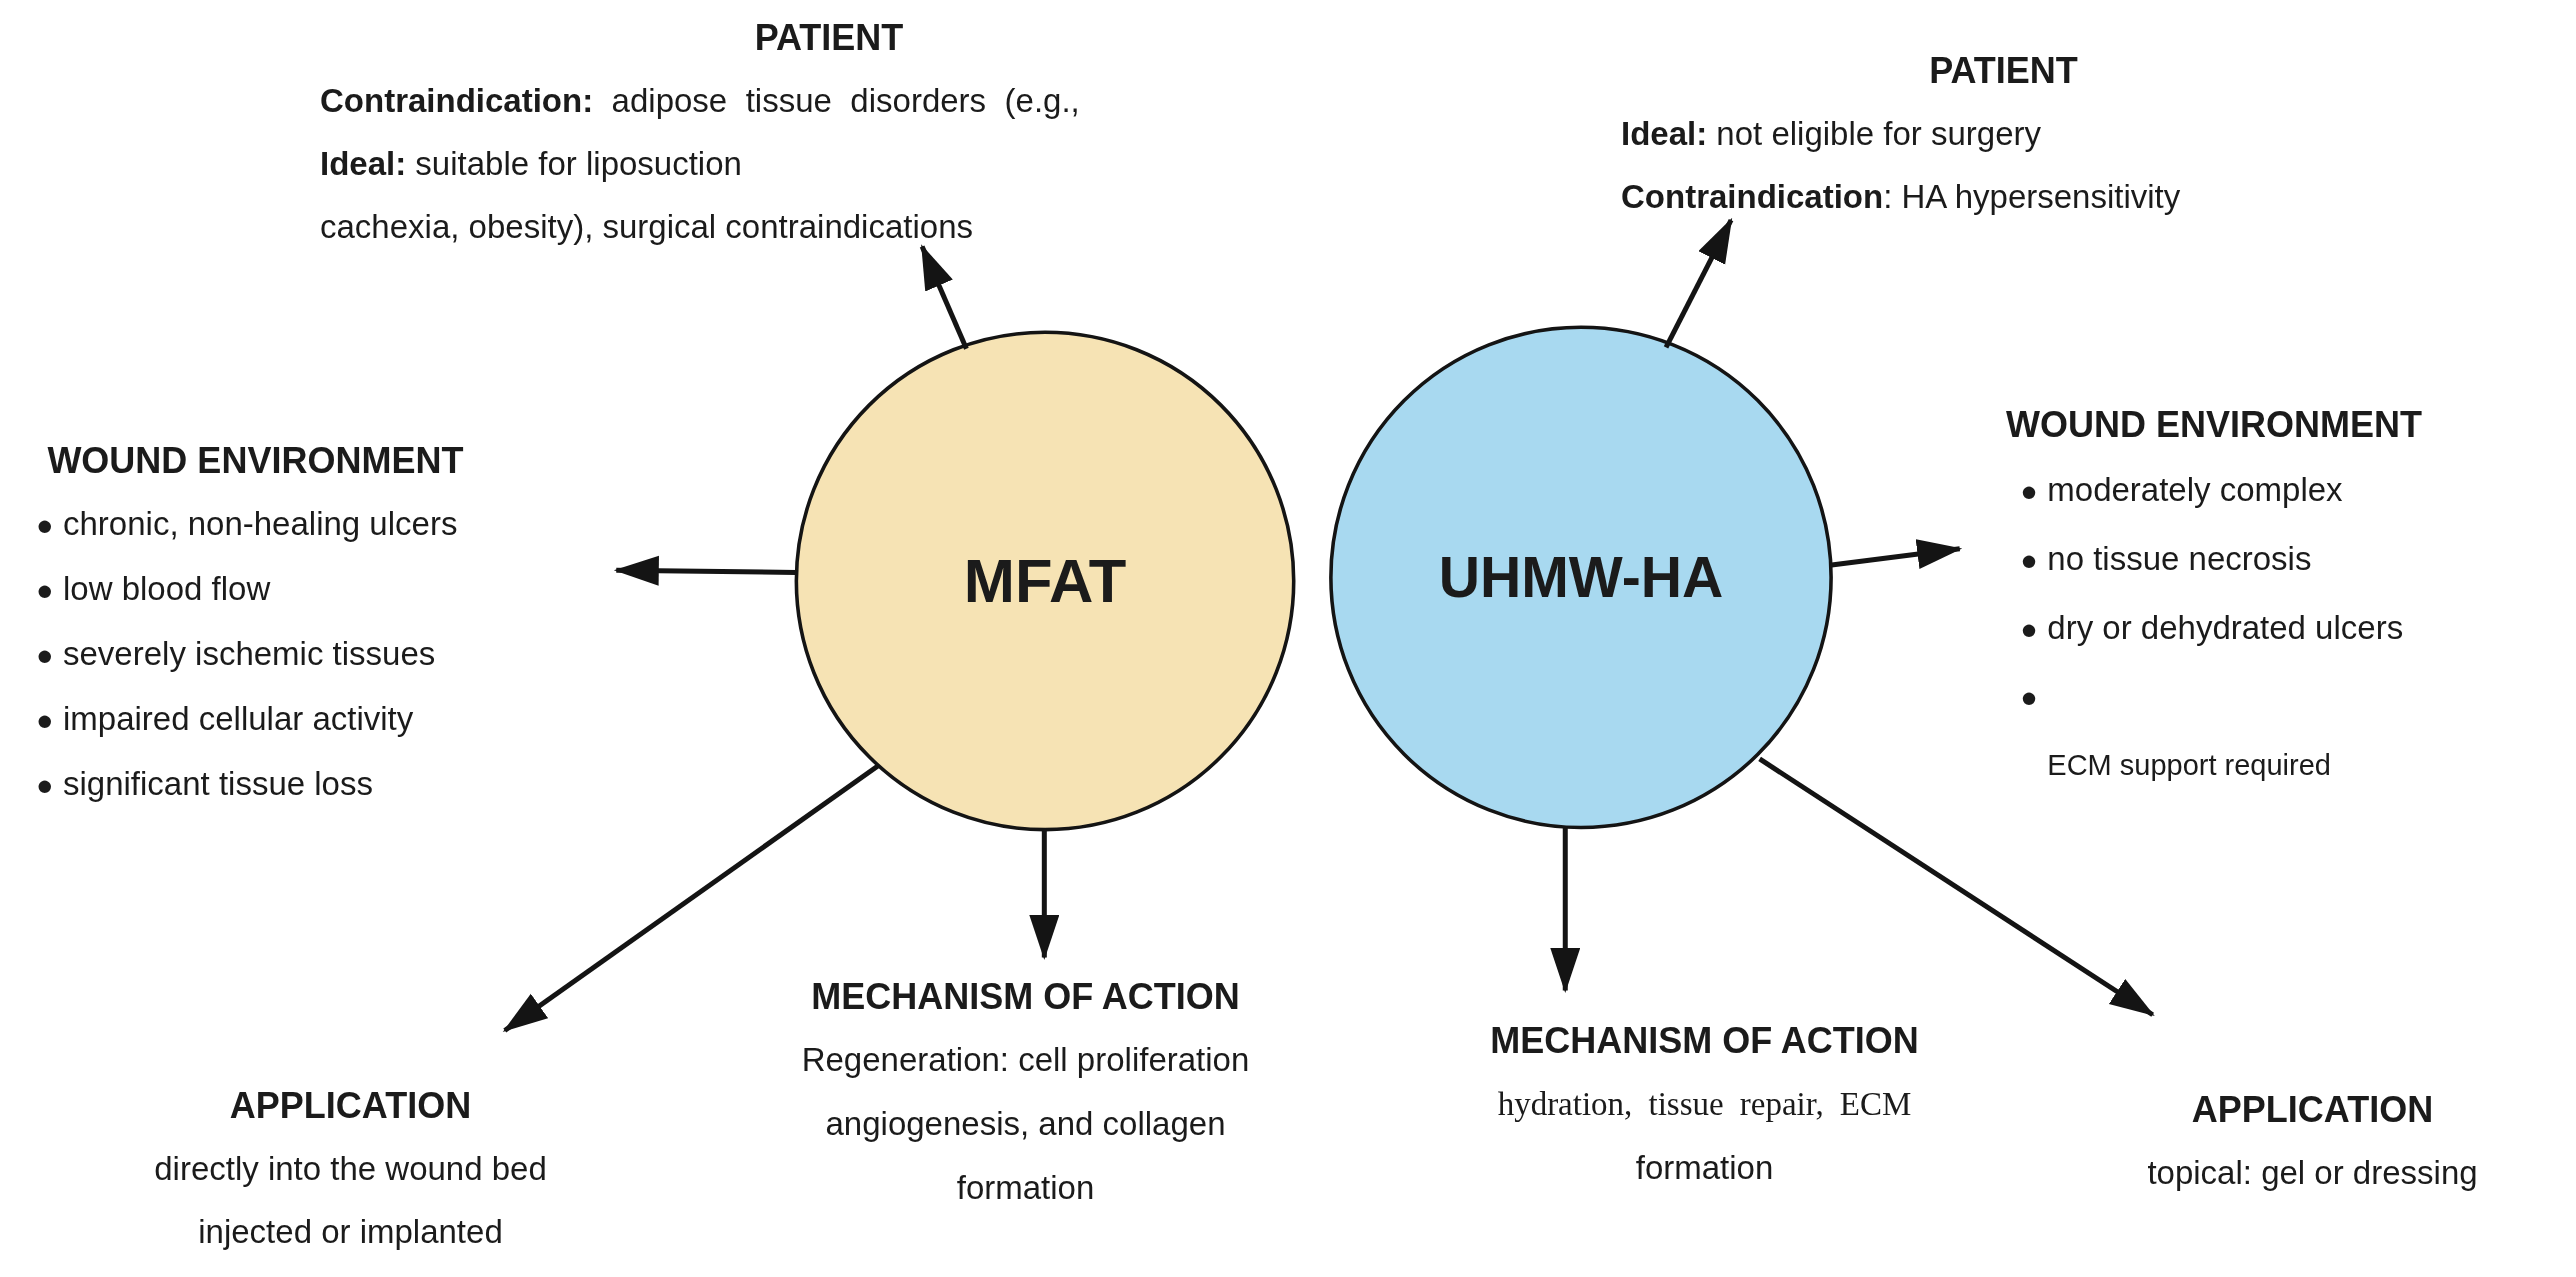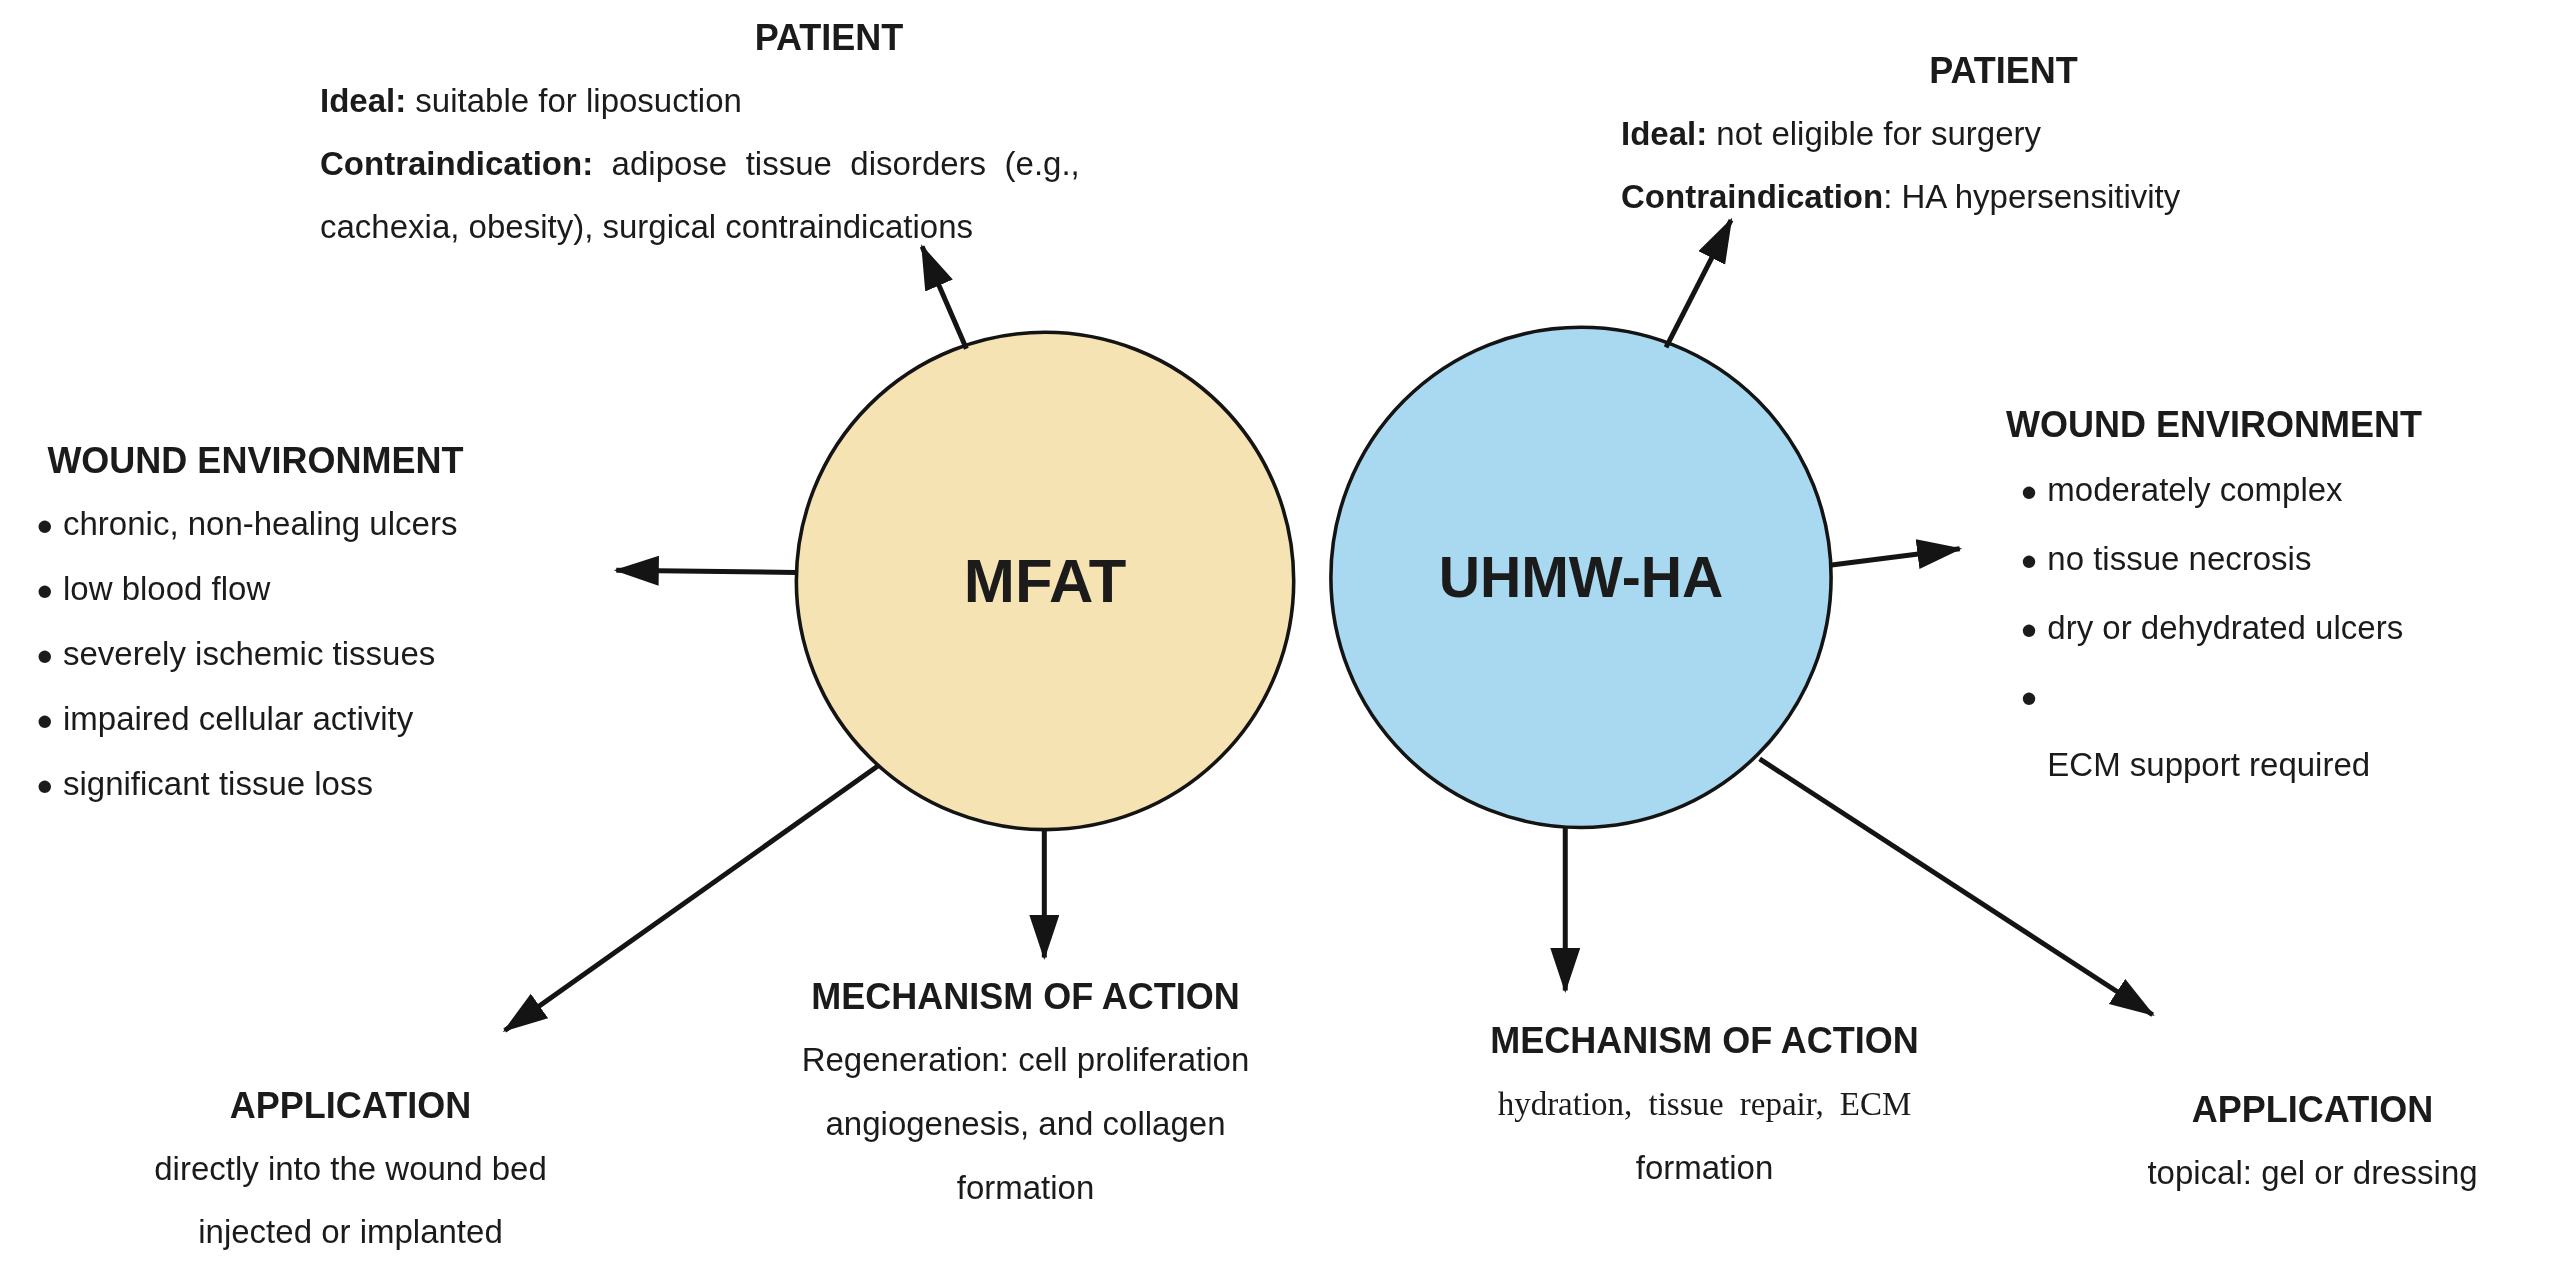--- a/index.html
+++ b/index.html
@@ -44,21 +44,21 @@
   .dot {
     width: 27px;
     font-size: 29px;
     flex: 0 0 auto;
   }
   .justify-wide { word-spacing: 9.3px; }
   .justify-xwide { word-spacing: 19.3px; }
   .justify-mid { word-spacing: 7.9px; }
   .cont-line {
     padding-left: 27px;
-    font-size: 33px;
+    font-size: 29px;
     line-height: 68px;
     white-space: nowrap;
   }
   .we-row { line-height: 68px; }
   .node-label {
     font-family: "Liberation Sans", sans-serif;
     font-weight: bold;
   }
   b { font-weight: bold; }
 </style>
@@ -87,22 +87,22 @@
     <line x1="1461" y1="1161" x2="1461" y2="1340" stroke="#141414" stroke-width="7" marker-end="url(#ah)"></line>
 
     <line x1="2331" y1="486" x2="2422" y2="308" stroke="#141414" stroke-width="7" marker-end="url(#ah)"></line>
     <line x1="2560" y1="791" x2="2742" y2="768" stroke="#141414" stroke-width="7" marker-end="url(#ah)"></line>
     <line x1="2190" y1="1158" x2="2190" y2="1386" stroke="#141414" stroke-width="7" marker-end="url(#ah)"></line>
     <line x1="2462" y1="1062" x2="3012" y2="1420" stroke="#141414" stroke-width="7" marker-end="url(#ah)"></line>
   </svg>
 
   <div class="block" style="left:320px; top:5.7px; width:1018px;">
     <div class="title center">PATIENT</div>
+    <div class="body justify-wide"><b>Contraindication:</b><span> adipose tissue disorders (e.g.,</span></div>
     <div class="body"><b>Ideal:</b><span> suitable for liposuction</span></div>
-    <div class="body justify-wide"><b>Contraindication:</b><span> adipose tissue disorders (e.g.,</span></div>
     <div class="body">cachexia, obesity), surgical contraindications</div>
   </div>
 
   <div class="block" style="left:1621px; top:39px; width:765px;">
     <div class="title center">PATIENT</div>
     <div class="body"><b>Ideal:</b><span> not eligible for surgery</span></div>
     <div class="body"><b>Contraindication</b><span>: HA hypersensitivity</span></div>
   </div>
 
   <div class="block" style="left:36px; top:429px;">

